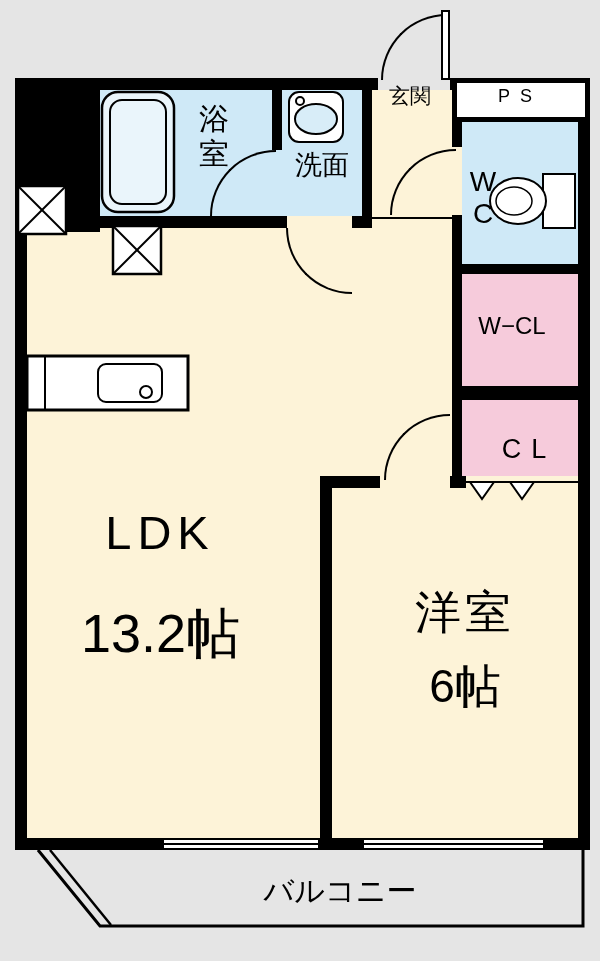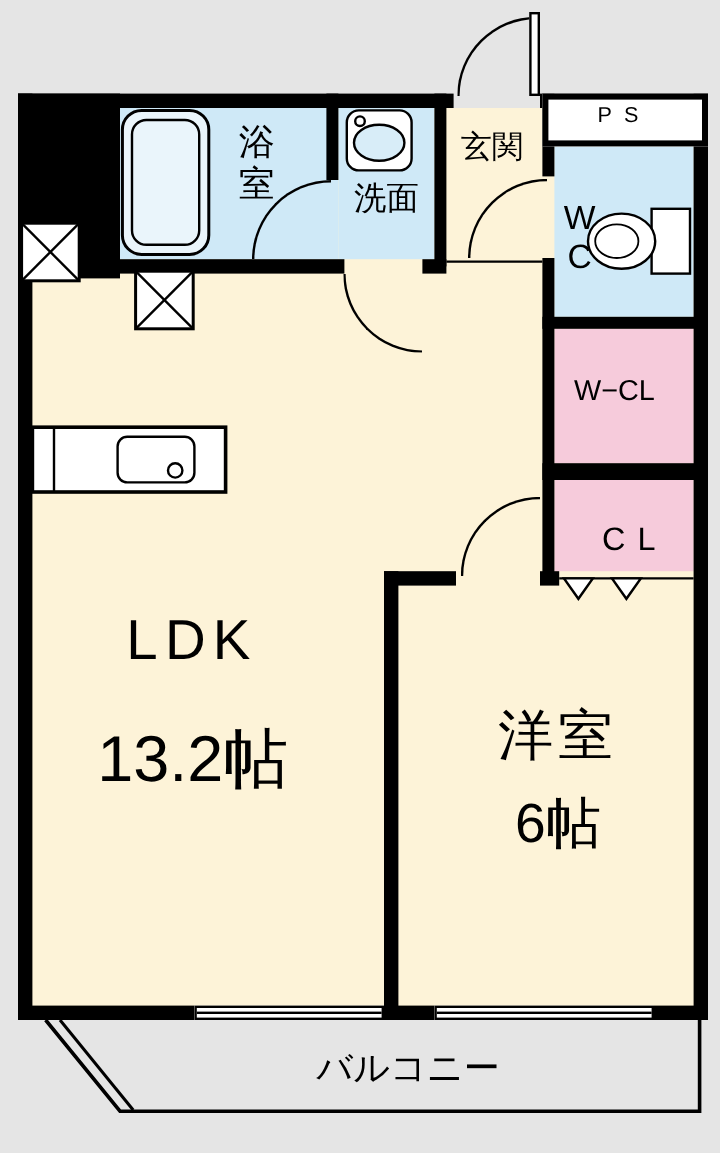--- a/index.html
+++ b/index.html
@@ -112,21 +112,21 @@
       <polygon points="470,482 494,482 482,499" fill="#ffffff" stroke="#000" stroke-width="2"></polygon>
       <polygon points="510,482 534,482 522,499" fill="#ffffff" stroke="#000" stroke-width="2"></polygon>
     </g>
     <g>
       <line x1="372" y1="218" x2="452" y2="218" stroke="#000" stroke-width="2"></line>
     </g>
   </svg>
 
   <div class="label v ctr" style="left:196px;top:102px;width:36px;font-size:30px;">浴室</div>
   <div class="label ctr" style="left:282px;top:150px;width:80px;font-size:27px;">洗面</div>
-  <div class="label ctr" style="left:370px;top:108px;width:80px;font-size:26px;">玄関</div>
+  <div class="label ctr" style="left:370px;top:84px;width:80px;font-size:21px;">玄関</div>
   <div class="label ctr" style="left:478px;top:86px;width:84px;font-size:18px;letter-spacing:10px;">PS</div>
   <div class="label v ctr" style="left:466px;top:166px;width:34px;font-size:28px;">WC</div>
   <div class="label ctr" style="left:462px;top:312px;width:100px;font-size:24px;">W−CL</div>
   <div class="label ctr" style="left:462px;top:434px;width:134px;font-size:27px;letter-spacing:10px;">CL</div>
   <div class="label ctr" style="left:50px;top:506px;width:220px;font-size:47px;letter-spacing:6px;">LDK</div>
   <div class="label ctr" style="left:38px;top:602px;width:245px;font-size:54px;">13.2帖</div>
   <div class="label ctr" style="left:350px;top:586px;width:230px;font-size:46px;letter-spacing:4px;">洋室</div>
   <div class="label ctr" style="left:350px;top:660px;width:230px;font-size:46px;">6帖</div>
   <div class="label ctr" style="left:150px;top:874px;width:380px;font-size:30px;">バルコニー</div>
 

